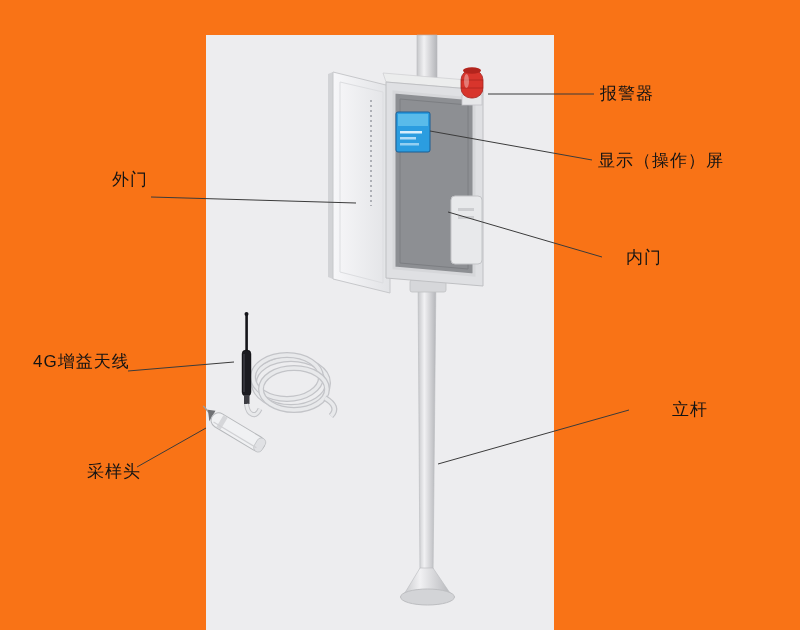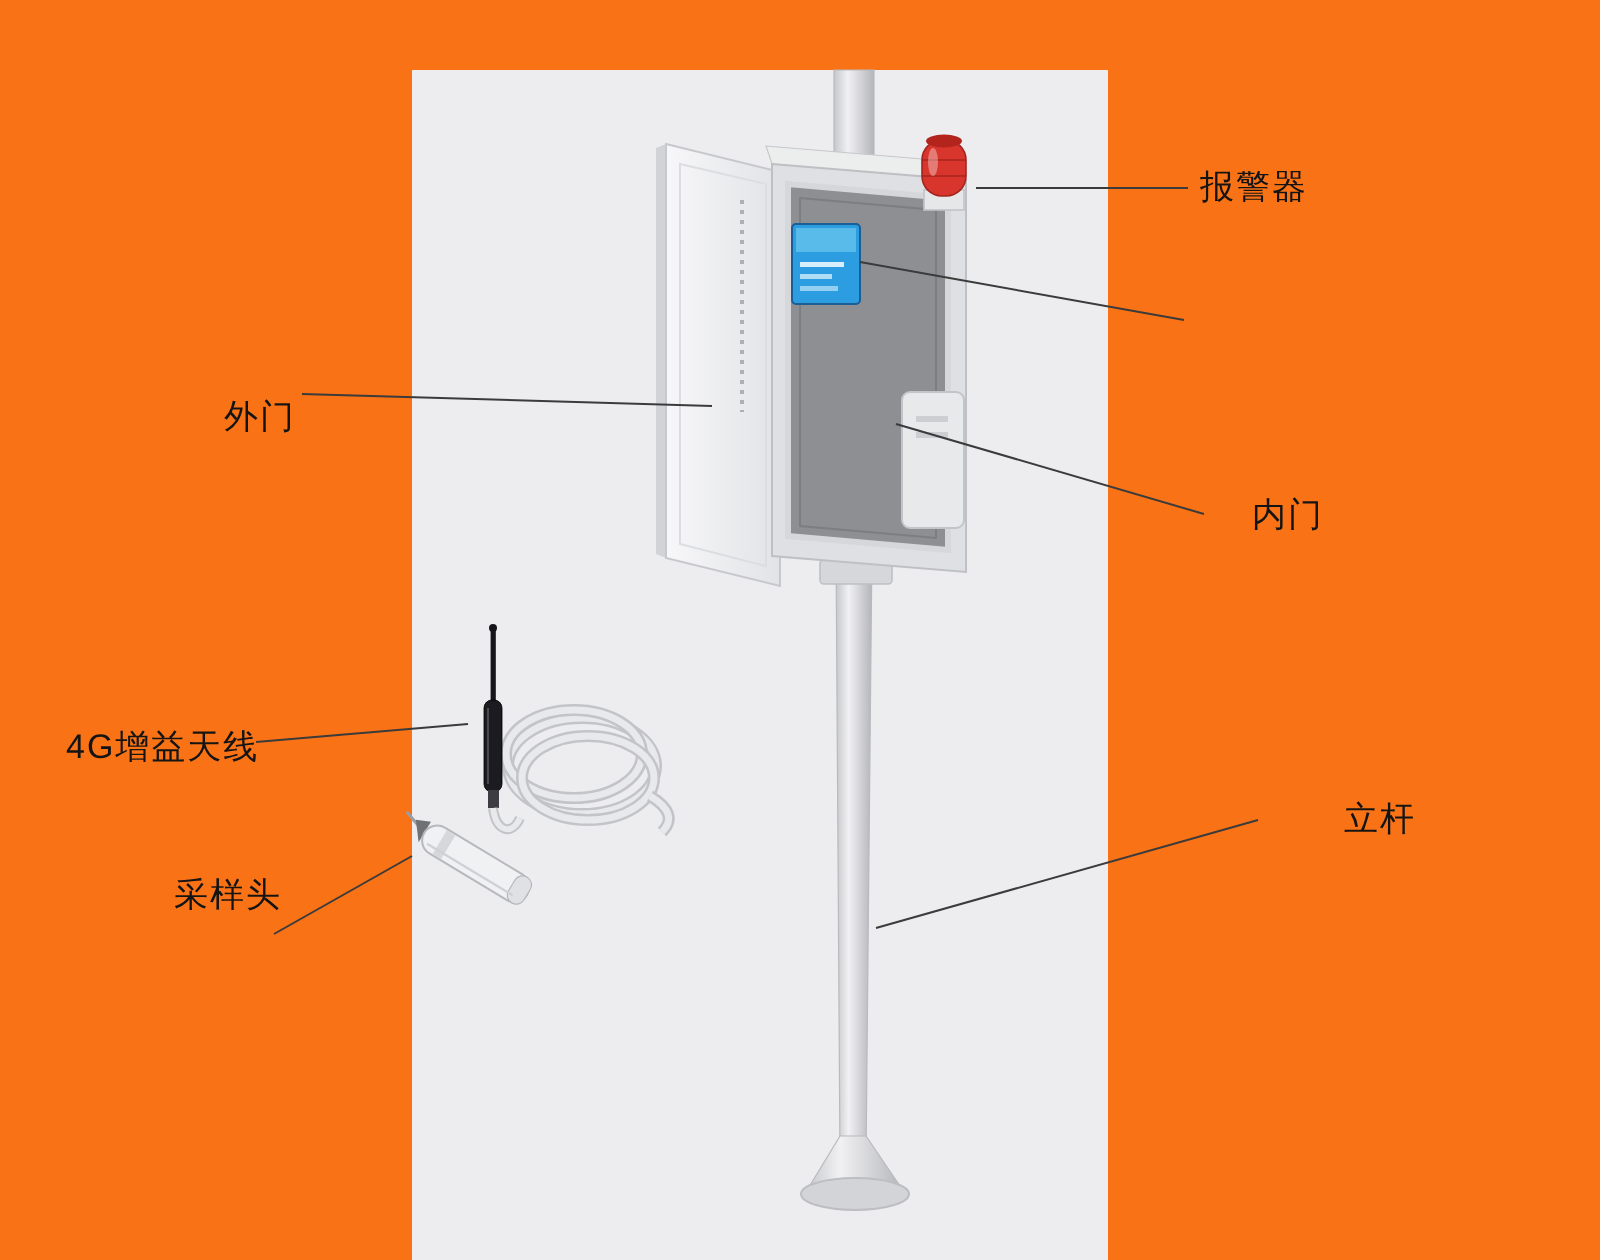--- a/index.html
+++ b/index.html
@@ -121,19 +121,20 @@
       <line x1="430" y1="131" x2="592" y2="160"></line>
       <line x1="151" y1="197" x2="356" y2="203"></line>
       <line x1="448" y1="212" x2="602" y2="257"></line>
       <line x1="128" y1="371" x2="234" y2="362"></line>
       <line x1="137" y1="467" x2="206" y2="428"></line>
       <line x1="438" y1="464" x2="629" y2="410"></line>
     </g>
   </svg>
 
   <div class="label" style="left:600px;top:84px">报警器</div>
-  <div class="label" style="left:112px;top:199px">外门</div>
+  <div class="label" style="left:598px;top:151px">显示（操作）屏</div>
+  <div class="label" style="left:112px;top:170px">外门</div>
   <div class="label" style="left:626px;top:248px">内门</div>
-  <div class="label" style="left:33px;top:364px">4G增益天线</div>
-  <div class="label" style="left:87px;top:438px">采样头</div>
+  <div class="label" style="left:33px;top:352px">4G增益天线</div>
+  <div class="label" style="left:87px;top:462px">采样头</div>
   <div class="label" style="left:672px;top:400px">立杆</div>
 
 </div>
 
 </body></html>

